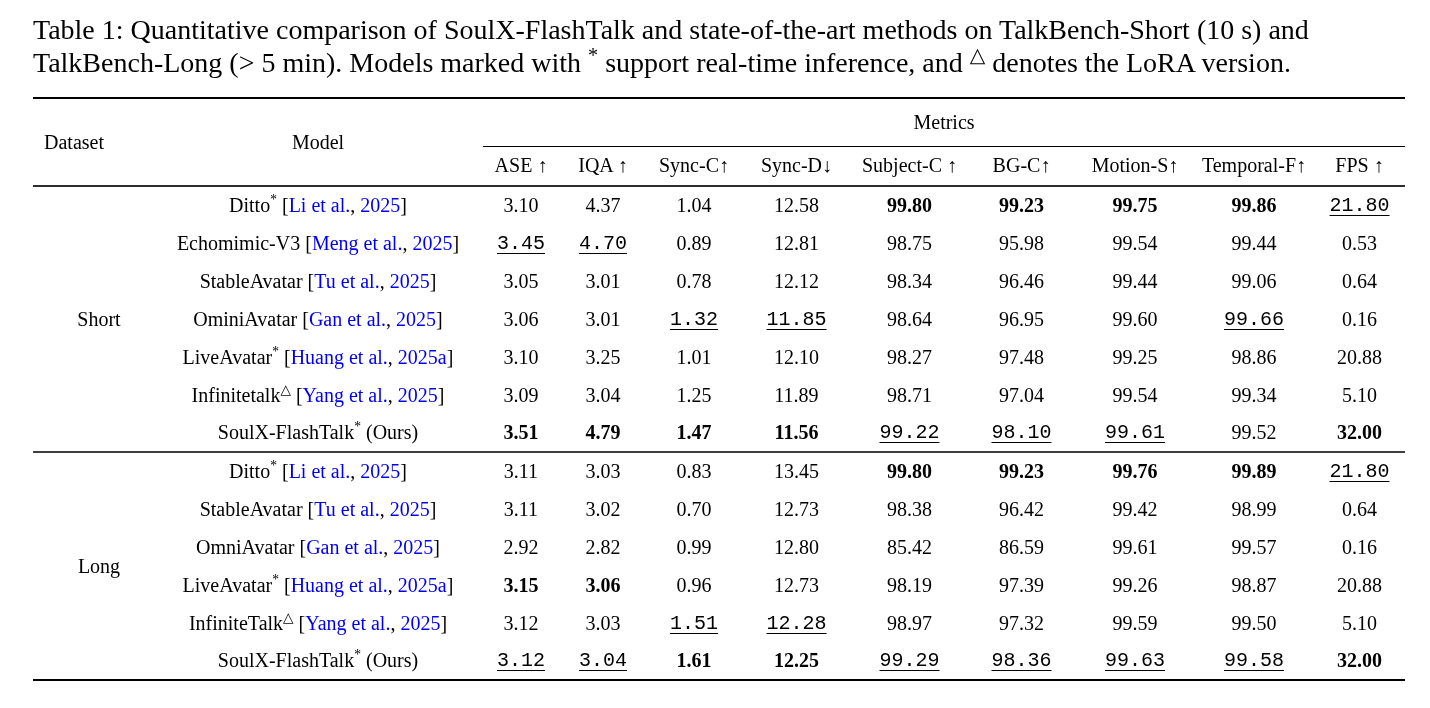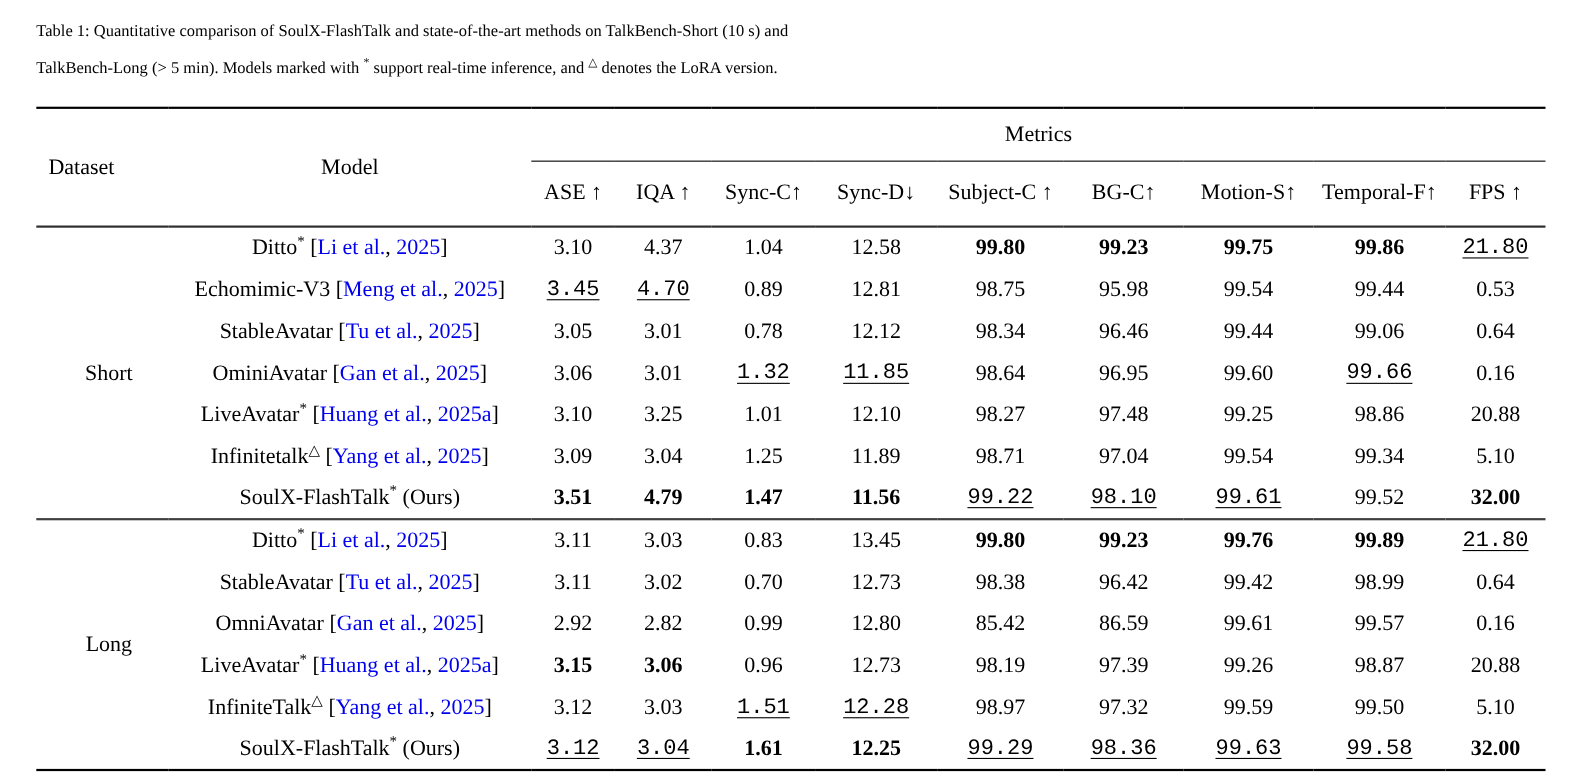--- a/index.html
+++ b/index.html
@@ -12,21 +12,21 @@
   .page {
     position: relative;
     width: 1430px;
     height: 708px;
     background: #fff;
     overflow: hidden;
   }
   .caption {
     padding: 13px 20px 0 33px;
     width: 1405px;
-    font-size: 15px;
+    font-size: 28px;
     line-height: 33px;
     margin-bottom: 18px;
   }
   .caption sup {
     font-size: 72%;
     vertical-align: super;
     line-height: 0;
   }
   table.results {
     margin-left: 33px;
@@ -51,21 +51,21 @@
     text-align: center;
     border-bottom: 2.4px solid #2e2e2e;
   }
   th.h-metrics-group {
     text-align: center;
     height: 48px;
     border-bottom: 1.2px solid #000;
   }
   tr.metric-names th {
     font-weight: normal;
-    height: 60px;
+    height: 40px;
     text-align: center;
     border-bottom: 2.4px solid #2e2e2e;
   }
   tbody td {
     height: 38px;
     padding: 0;
     text-align: center;
     vertical-align: middle;
   }
   td.dataset-cell {

